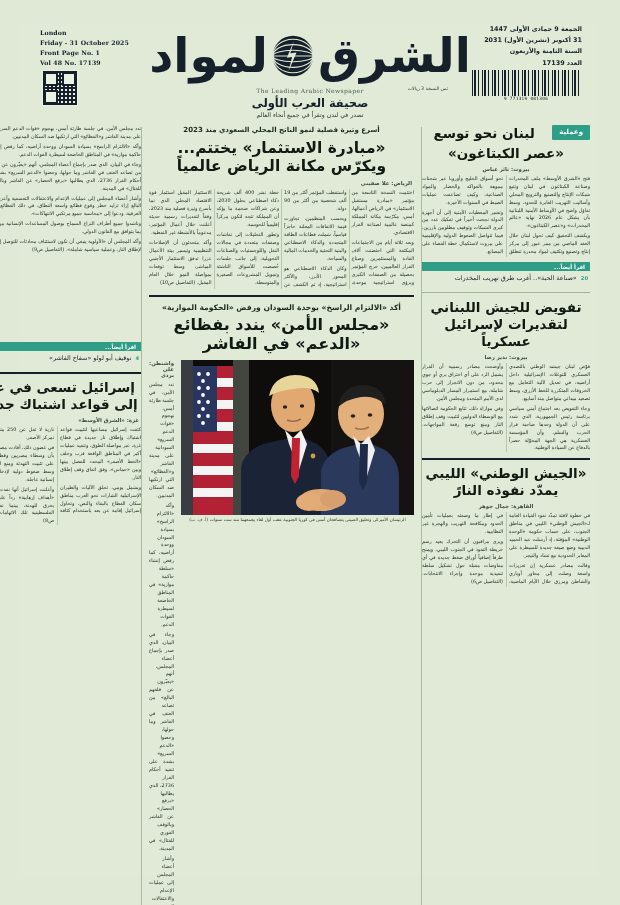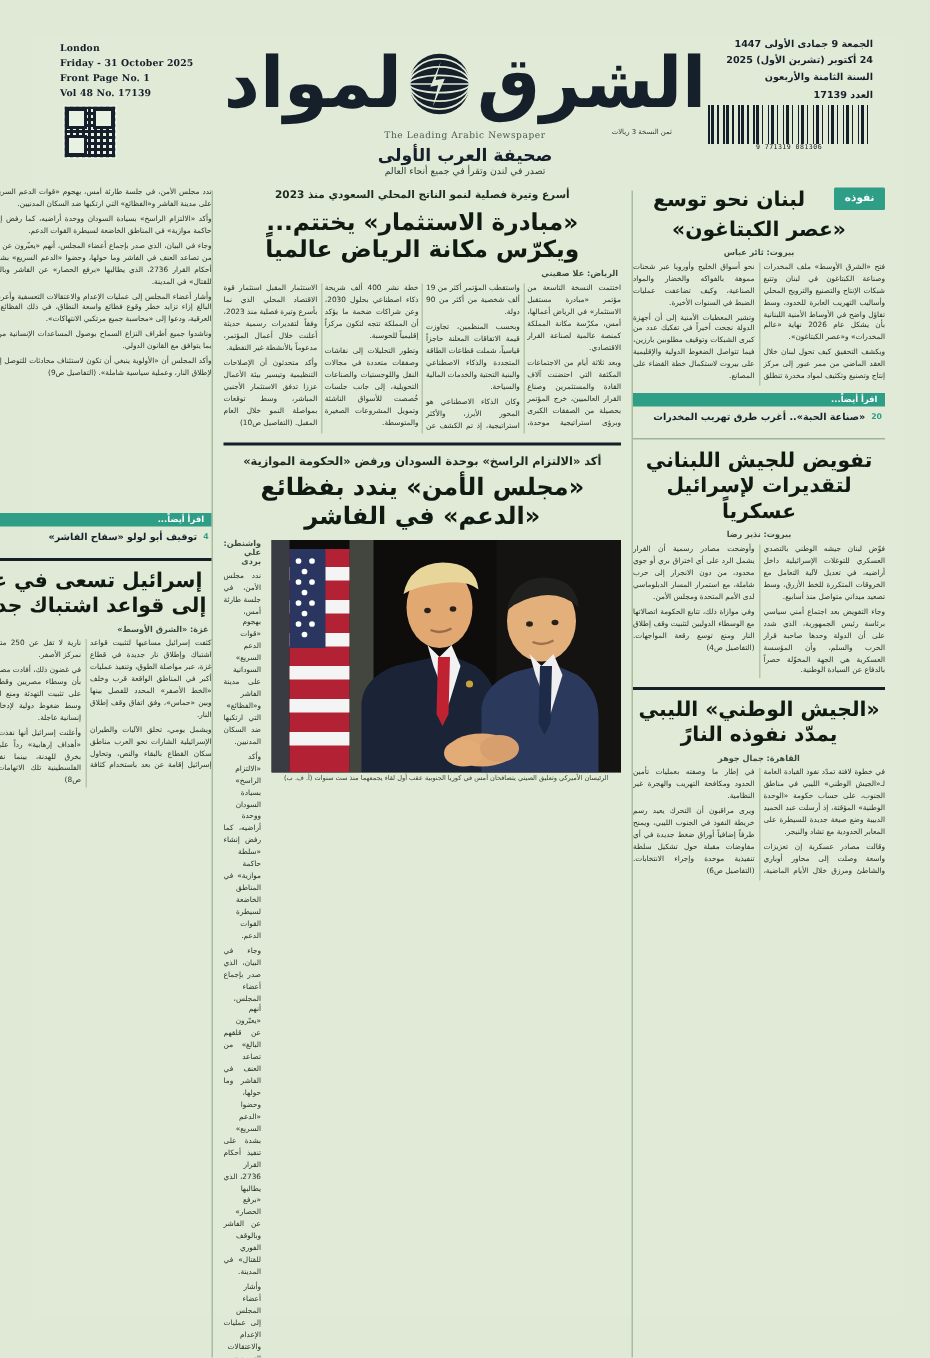--- a/index.html
+++ b/index.html
@@ -161,21 +161,21 @@
     padding:1.5px 5px;display:block;text-align:right;
   }
   .ra-row{
     display:flex;align-items:center;gap:4px;padding:3px 2px 0;
   }
   .ra-num{
     font-size:5.2px;color:#2e9e86;font-weight:bold;flex:0 0 auto;
     direction:ltr;
   }
   .ra-txt{
-    flex:1;text-align:right;font-size:6.4px;font-weight:bold;color:#16202b;
+    flex:1;text-align:right;font-size:6.4px;font-weight:normal;color:#16202b;
     line-height:1.3;
   }
 
   
   .photo{position:relative;overflow:hidden;background:#1c1c1c;}
   .cap{
     font-size:4.4px;color:#33432f;text-align:center;padding:2px 1px 0;
     line-height:1.4;
   }
 </style>
@@ -211,40 +211,40 @@
           <path d="M52 16 L44 44 L58 42 L40 84 L48 52 L36 54 Z" fill="#dfe9d6"></path>
         </svg>
         <span class="logo-txt">لمواد</span>
       </div>
       <div class="logo-sub-en">The Leading Arabic Newspaper</div>
       <div class="logo-sub-ar">صحيفة العرب الأولى</div>
     </div>
 
     <div class="mh-right">
       <div class="ln">الجمعة 9 جمادى الأولى 1447</div>
-      <div class="ln">24 أكتوبر (تشرين الأول) 2025</div>
+      <div class="ln">31 أكتوبر (تشرين الأول) 2031</div>
       <div class="ln">السنة الثامنة والأربعون</div>
       <div class="ln">العدد 17139</div>
     </div>
     <div class="price-note">ثمن النسخة 3 ريالات</div>
     <div class="barcode"></div>
     <div class="barcode-num">9 771319 081306</div>
   </div>
 
   <div class="mh-rule"></div>
   <div class="tagline">تصدر في لندن وتقرأ في جميع أنحاء العالم</div>
   <div class="mh-rule2"></div>
 
   <div class="grid">
 
     <div class="col col-right">
 
       <div class="kicker">
         <div class="hl-with-badge">
-          <span class="tag-badge">نفوذه</span>
+          <span class="tag-badge">وعملية</span>
           <span class="txt">
             <span class="hl-md" style="display:block">لبنان نحو توسع</span>
           </span>
         </div>
       </div>
       <div class="hl-md">«عصر الكبتاغون»</div>
       <div class="byline">بيروت: ثائر عباس</div>
       <div class="body cols2">
         <p>فتح «الشرق الأوسط» ملف المخدرات وصناعة الكبتاغون في لبنان وتتبع شبكات الإنتاج والتصنيع والترويج المحلي وأساليب التهريب العابرة للحدود، وسط تفاؤل واضح في الأوساط الأمنية اللبنانية بأن يشكل عام 2026 نهاية «عالم المخدرات» و«عصر الكبتاغون».</p>
         <p>ويكشف التحقيق كيف تحول لبنان خلال العقد الماضي من ممر عبور إلى مركز إنتاج وتصنيع وتكثيف لمواد مخدرة تنطلق نحو أسواق الخليج وأوروبا عبر شحنات مموهة بالفواكه والخضار والمواد الصناعية، وكيف تضاعفت عمليات الضبط في السنوات الأخيرة.</p>

